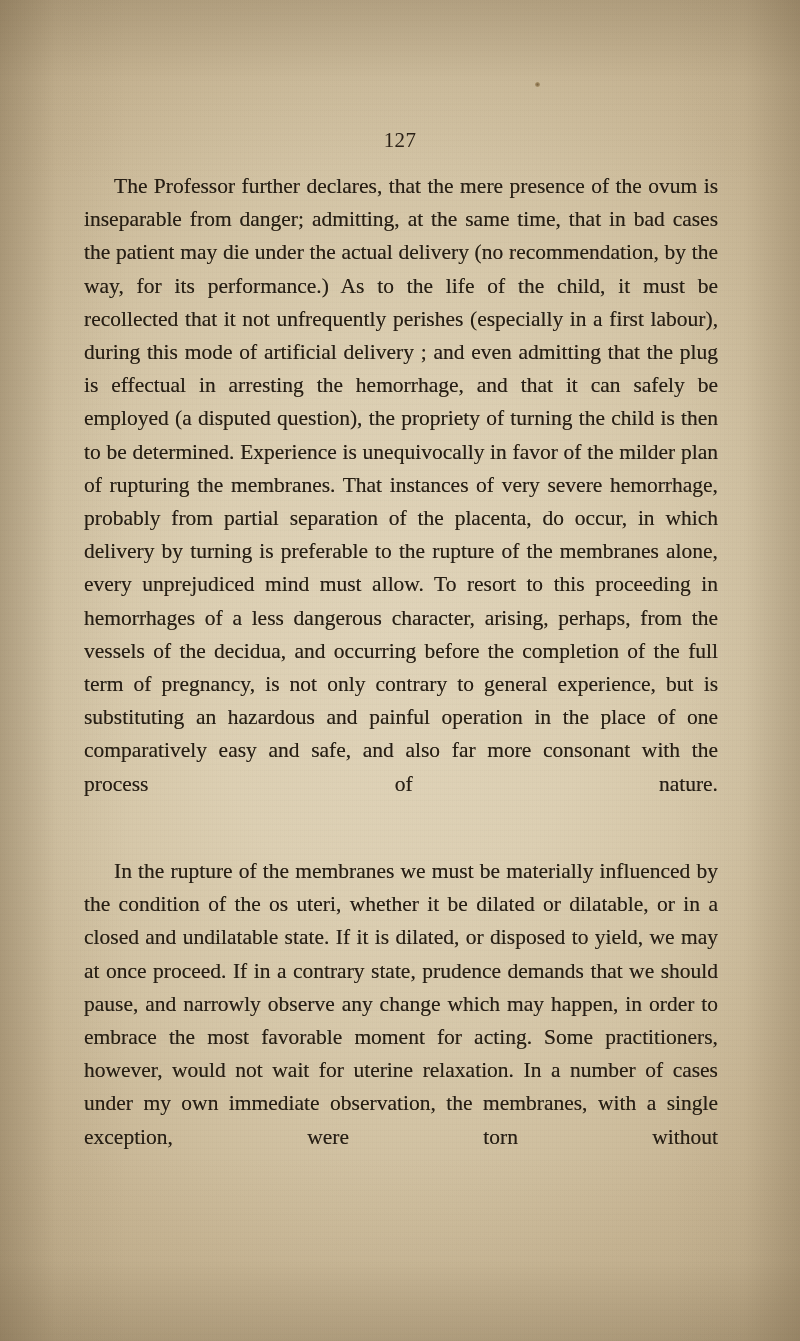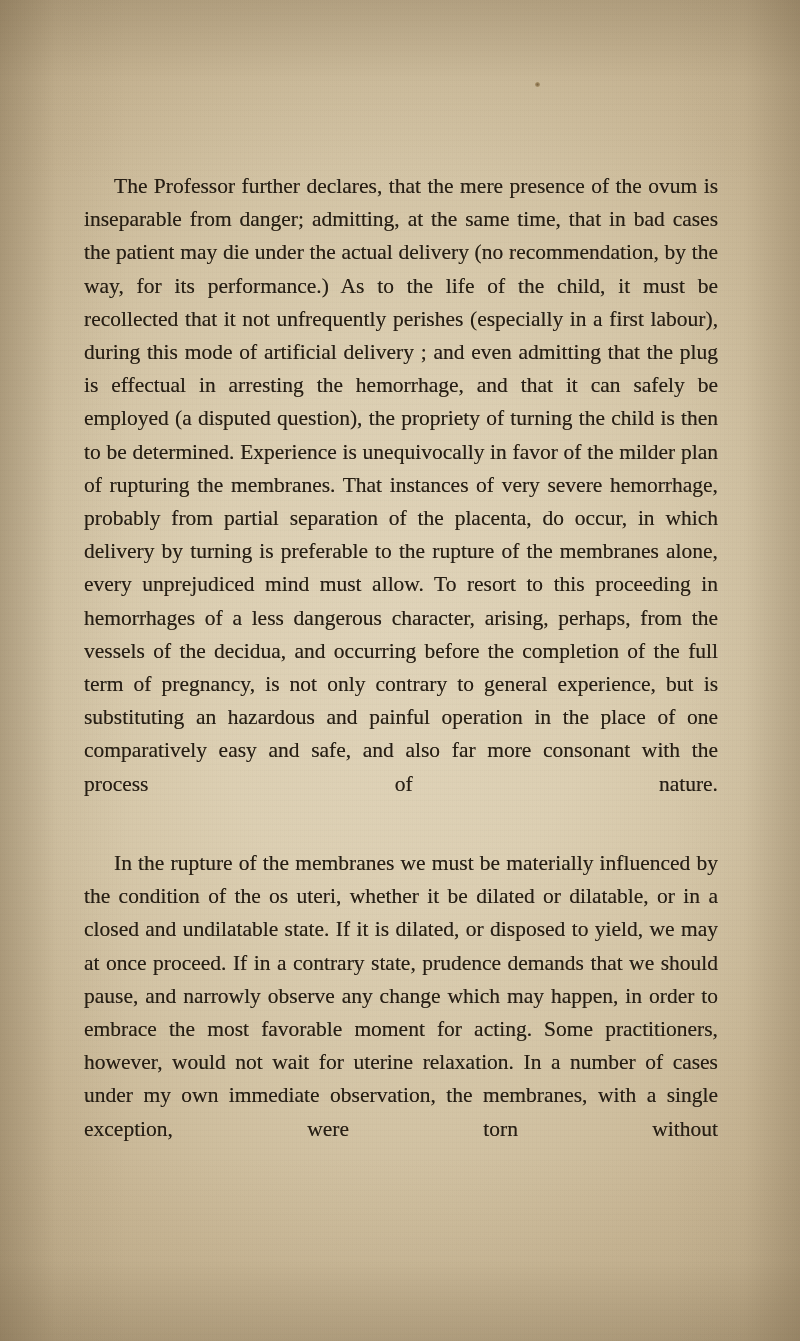--- a/index.html
+++ b/index.html
@@ -96,21 +96,21 @@
     margin: 0;
     text-align: justify;
     text-justify: inter-word;
     font-size: 21.5px;
     line-height: 33.2px;
     color: #261e14;
     text-shadow: 0 0 0.6px rgba(38, 30, 20, 0.55);
   }
 
   .para + .para {
-    margin-top: 13px;
+    margin-top: 21px;
   }
 
   .para .indent {
     display: inline-block;
     width: 30px;
   }
 
   
   .para::after {
     content: "";
@@ -120,20 +120,21 @@
 </style>
 </head>
 <body>
 
 <div class="page">
 
   <div class="grain"></div>
   <div class="vignette"></div>
   <div class="foxing-spot"></div>
 
+  <div class="folio">127</div>
 
   <div class="textblock">
 
     <p class="para"><span class="indent"></span><span>The Professor further declares, that the mere presence of the ovum is inseparable from danger; admitting, at the same time, that in bad cases the patient may die under the actual delivery (no recommendation, by the way, for its performance.) As to the life of the child, it must be recollected that it not unfrequently perishes (especially in a first labour), during this mode of artificial delivery ; and even admitting that the plug is effectual in arresting the hemorrhage, and that it can safely be employed (a disputed question), the propriety of turning the child is then to be determined. Experience is unequivocally in favor of the milder plan of rupturing the membranes. That instances of very severe hemorrhage, probably from partial separation of the placenta, do occur, in which delivery by turning is preferable to the rupture of the membranes alone, every unprejudiced mind must allow. To resort to this proceeding in hemorrhages of a less dangerous character, arising, perhaps, from the vessels of the decidua, and occurring before the completion of the full term of pregnancy, is not only contrary to general experience, but is substituting an hazardous and painful operation in the place of one comparatively easy and safe, and also far more consonant with the process of nature.</span></p>
 
     <p class="para"><span class="indent"></span><span>In the rupture of the membranes we must be materially influenced by the condition of the os uteri, whether it be dilated or dilatable, or in a closed and undilatable state. If it is dilated, or disposed to yield, we may at once proceed. If in a contrary state, prudence demands that we should pause, and narrowly observe any change which may happen, in order to embrace the most favorable moment for acting. Some practitioners, however, would not wait for uterine relaxation. In a number of cases under my own immediate observation, the membranes, with a single exception, were torn without</span></p>
 
   </div>
 
 </div>

